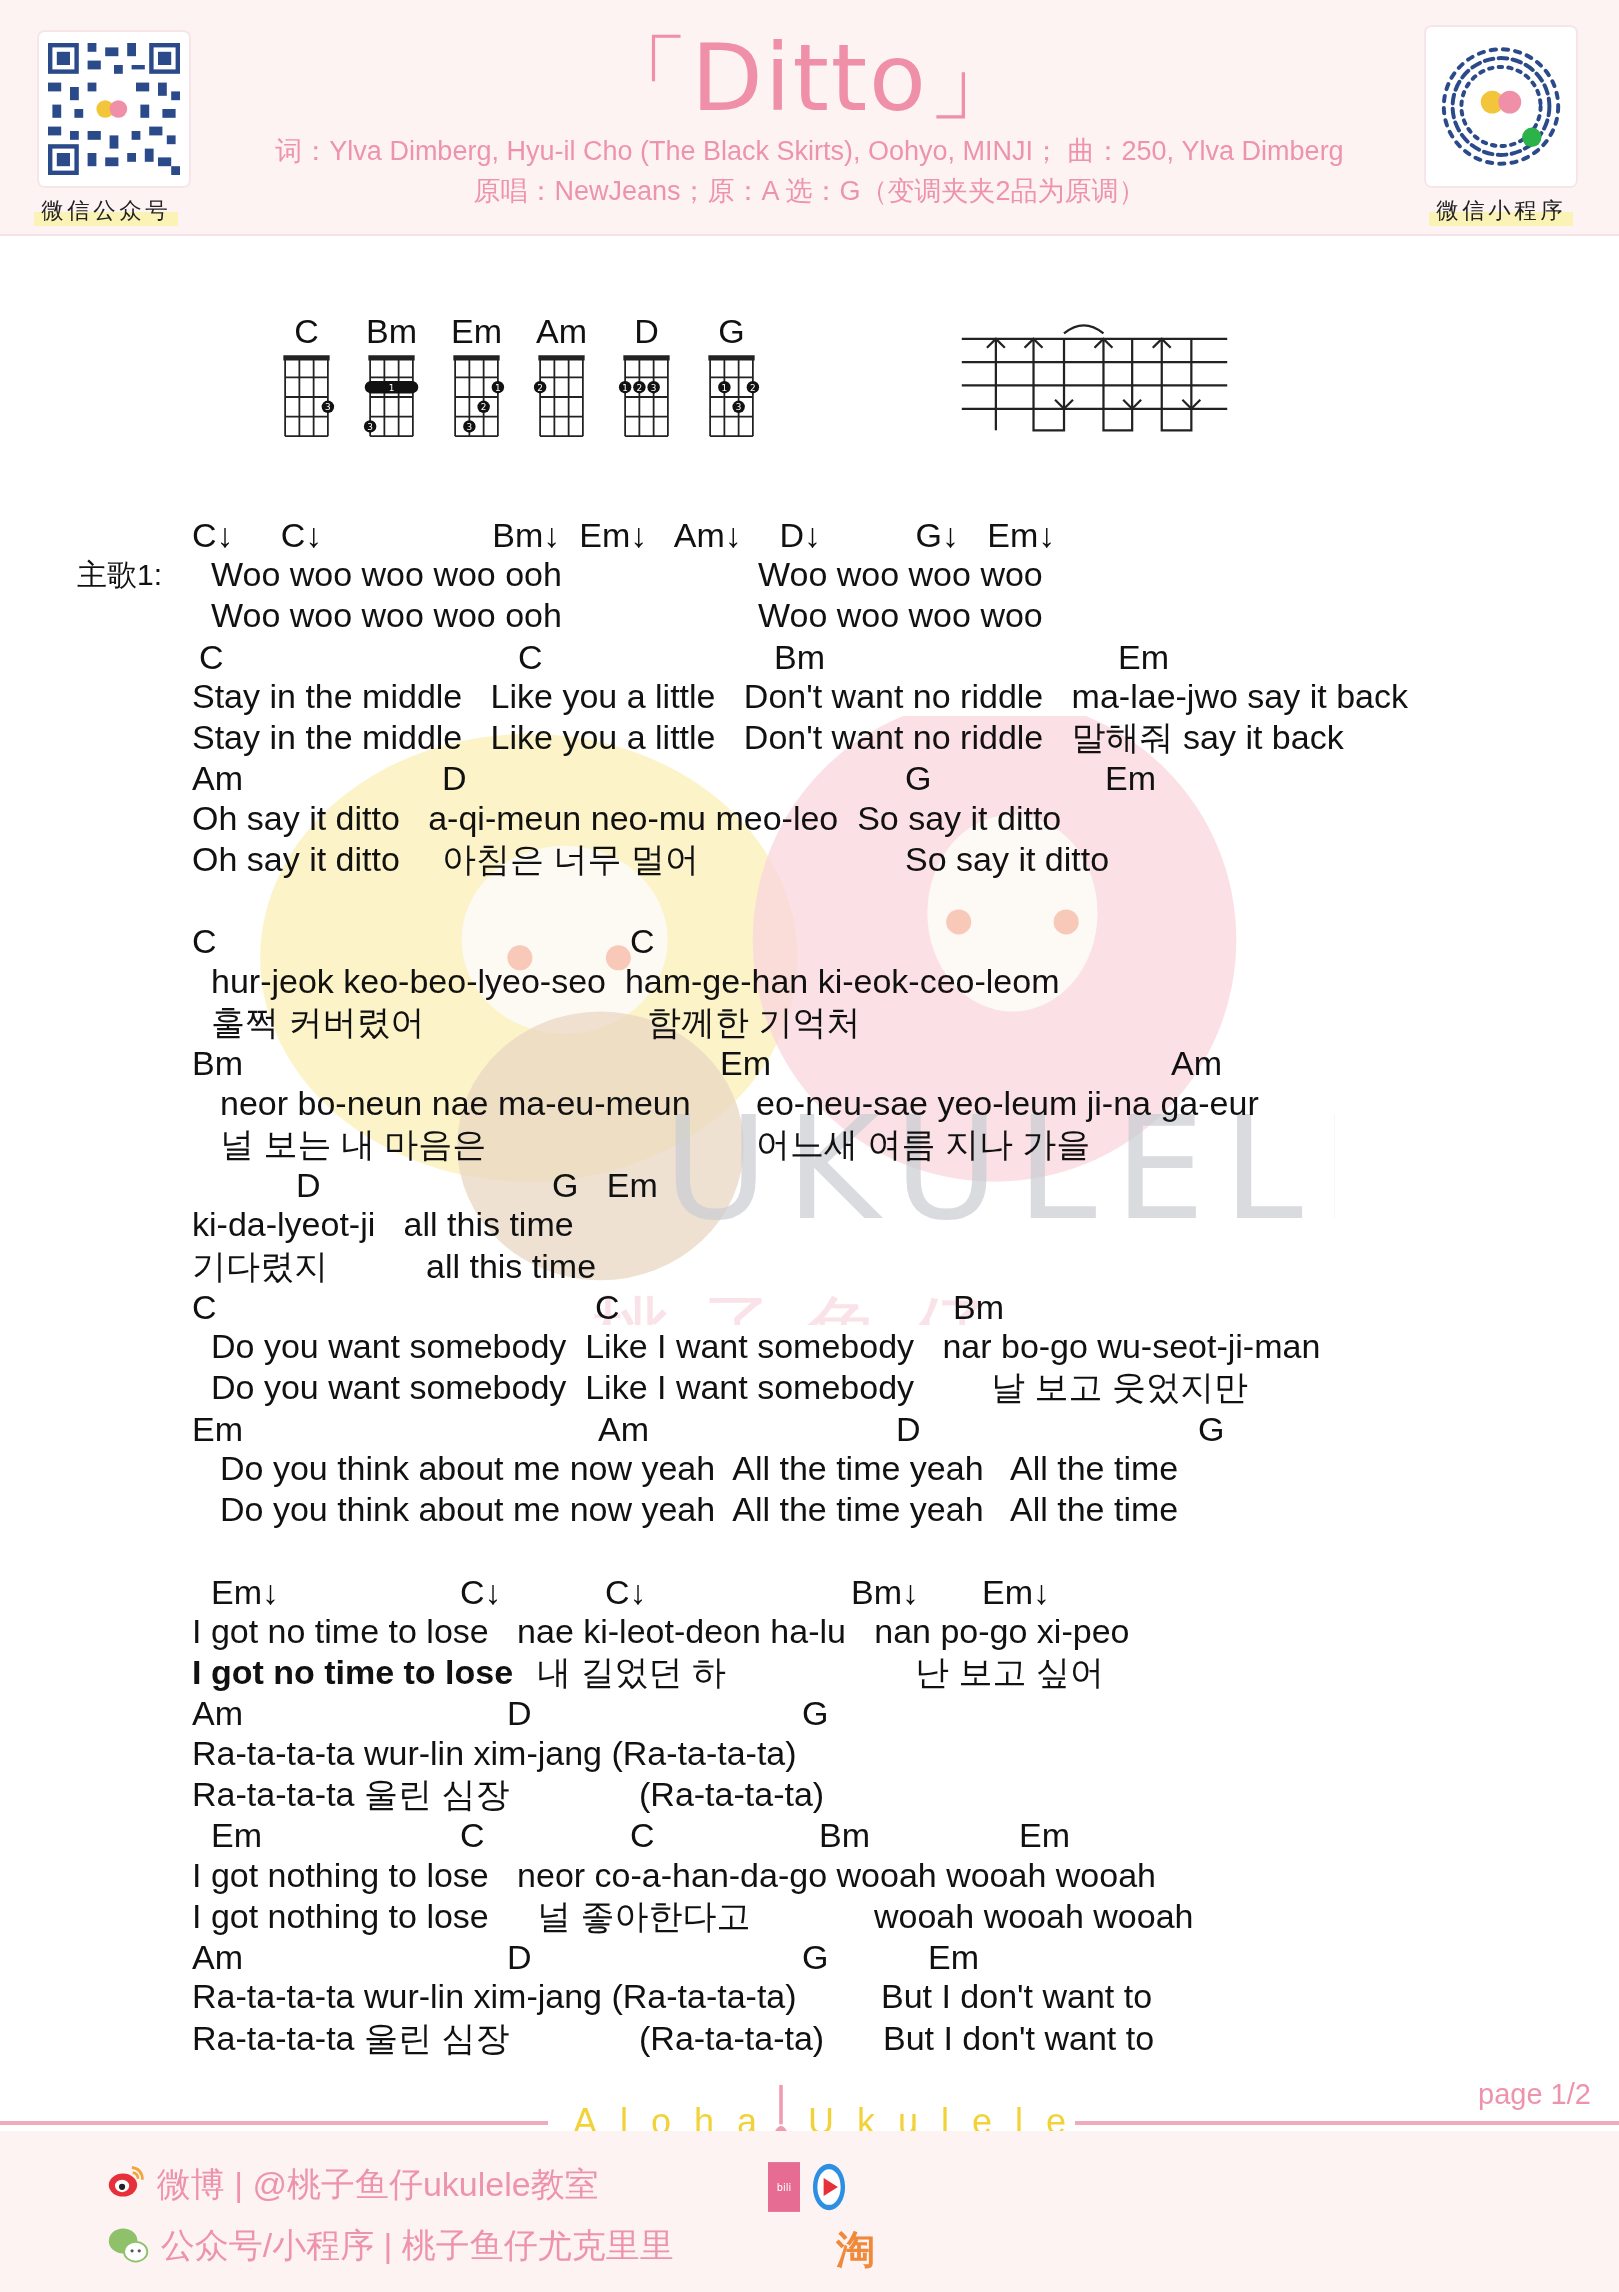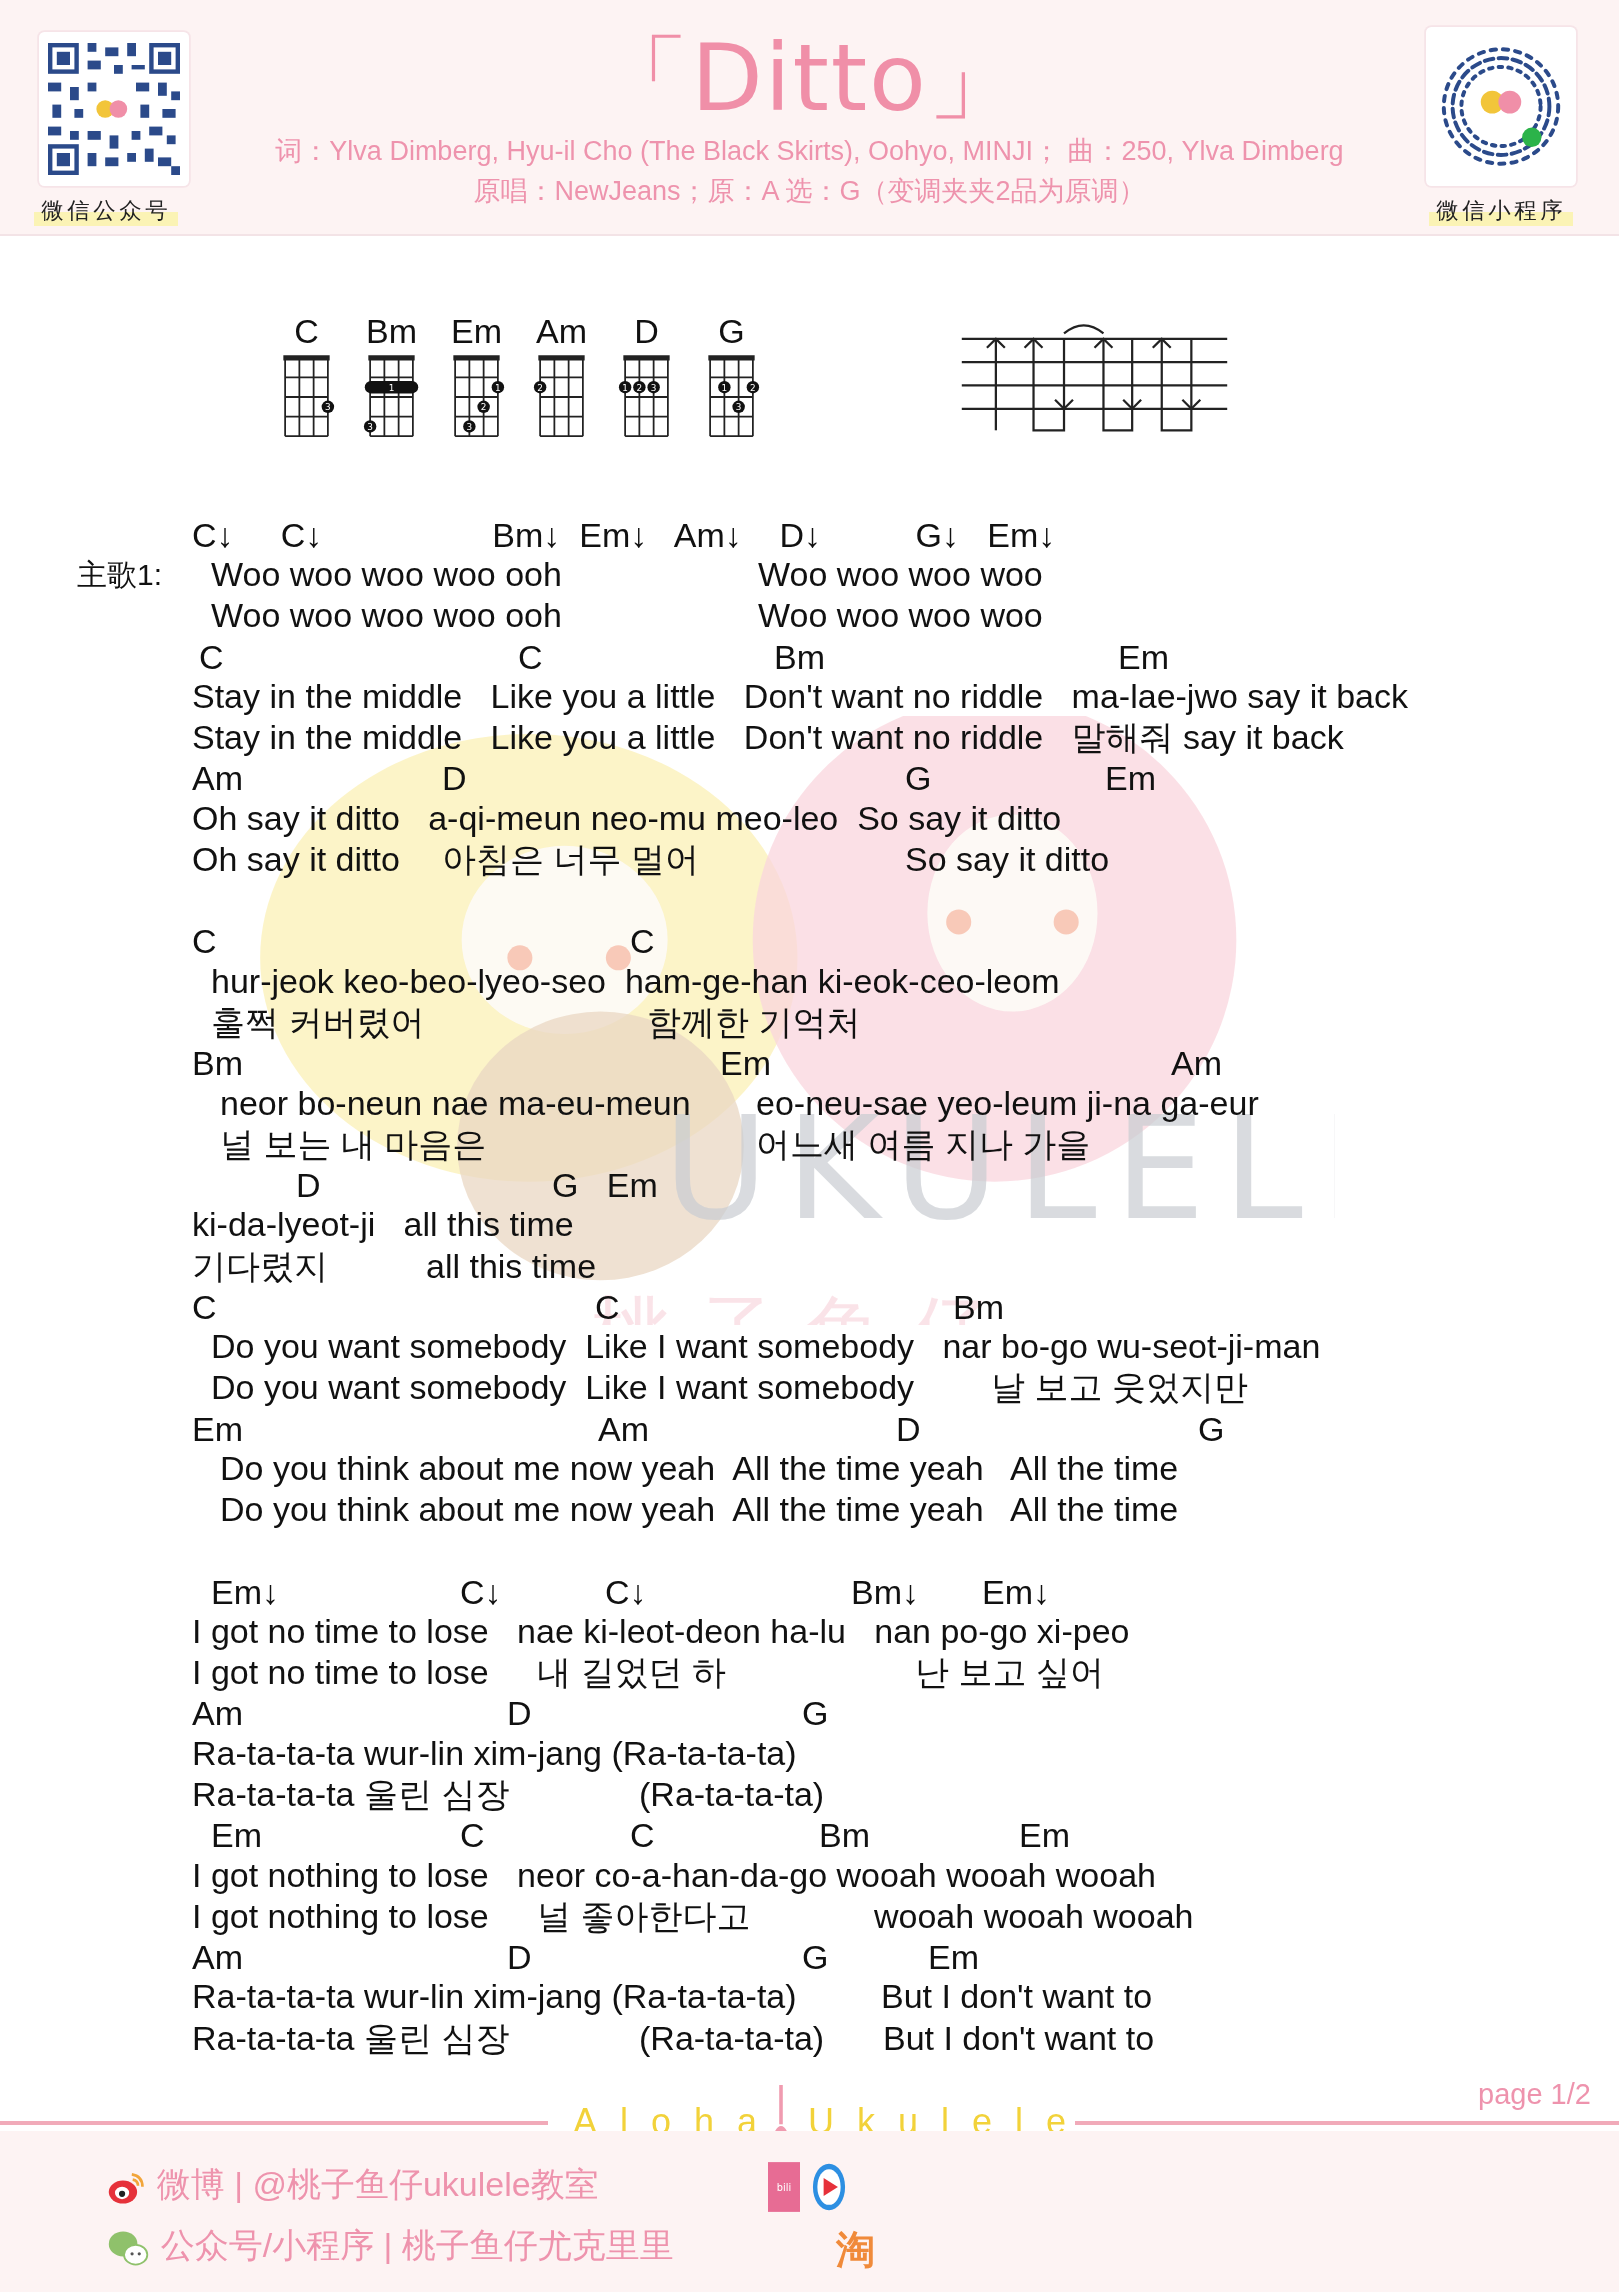--- a/index.html
+++ b/index.html
@@ -40,21 +40,21 @@
 
   
   .page-num { position: absolute; left: 1478px; top: 2078px; font-size: 29px; color: #ee93ad; }
   .footer-rule { position: absolute; top: 2121px; height: 3.6px; background: #f1aab9; }
   .footer-rule.l { left: 0; width: 548px; }
   .footer-rule.r { left: 1075px; width: 545px; }
   .brand { position: absolute; top: 2097px; left: 573px; width: 484px; height: 54px; }
   .brand-letters { position: absolute; left: 0; top: 3.6px; font-size: 36px; color: #f2d23a; letter-spacing: 23px; white-space: pre; }
   .brand-uke { position: absolute; left: 199px; top: -12.5px; width: 18px; height: 75px; }
   .footer-band { position: absolute; left: 0; top: 2131px; width: 1619px; height: 161px; background: #fdf3f3; }
-  .f-item { position: absolute; display: flex; align-items: flex-end; gap: 10.7px; font-size: 34px; color: #ee93ad; white-space: pre; }
+  .f-item { position: absolute; display: flex; align-items: flex-start; gap: 10.7px; font-size: 34px; color: #ee93ad; white-space: pre; }
   .f-item svg { display: block; }
   .f1 { left: 107px; top: 2162px; }
   .f2 { left: 768px; top: 2162px; }
   .f3 { left: 107px; top: 2223px; }
   .f4 { left: 836px; top: 2223px; }
 </style>
 </head>
 <body>
 
 <div class="header"></div>
@@ -347,21 +347,21 @@
     <div class="ln chord-line" style="left: 896px; top: 1410px;">D</div>
     <div class="ln chord-line" style="left: 1198px; top: 1410px;">G</div>
     <div class="ln" style="left: 220px; top: 1449px;">Do you think about me now yeah  All the time yeah   All the time</div>
     <div class="ln" style="left: 220px; top: 1490px;">Do you think about me now yeah  All the time yeah   All the time</div>
     <div class="ln chord-line" style="left: 211px; top: 1573px;">Em↓</div>
     <div class="ln chord-line" style="left: 460px; top: 1573px;">C↓</div>
     <div class="ln chord-line" style="left: 605px; top: 1573px;">C↓</div>
     <div class="ln chord-line" style="left: 851px; top: 1573px;">Bm↓</div>
     <div class="ln chord-line" style="left: 982px; top: 1573px;">Em↓</div>
     <div class="ln" style="left: 192px; top: 1612px;">I got no time to lose   nae ki-leot-deon ha-lu   nan po-go xi-peo</div>
-    <div class="ln" style="left: 192px; top: 1653px;">I got no time to lose</div>
+    <div class="ln" style="left: 192px; top: 1653px; font-weight: bold;">I got no time to lose</div>
     <div class="ln" style="left: 537px; top: 1653px;">내 길었던 하</div>
     <div class="ln" style="left: 915px; top: 1653px;">난 보고 싶어</div>
     <div class="ln chord-line" style="left: 192px; top: 1694px;">Am</div>
     <div class="ln chord-line" style="left: 507px; top: 1694px;">D</div>
     <div class="ln chord-line" style="left: 802px; top: 1694px;">G</div>
     <div class="ln" style="left: 192px; top: 1734px;">Ra-ta-ta-ta wur-lin xim-jang (Ra-ta-ta-ta)</div>
     <div class="ln" style="left: 192px; top: 1775px;">Ra-ta-ta-ta 울린 심장</div>
     <div class="ln" style="left: 639px; top: 1775px;">(Ra-ta-ta-ta)</div>
     <div class="ln chord-line" style="left: 211px; top: 1816px;">Em</div>
     <div class="ln chord-line" style="left: 460px; top: 1816px;">C</div>

